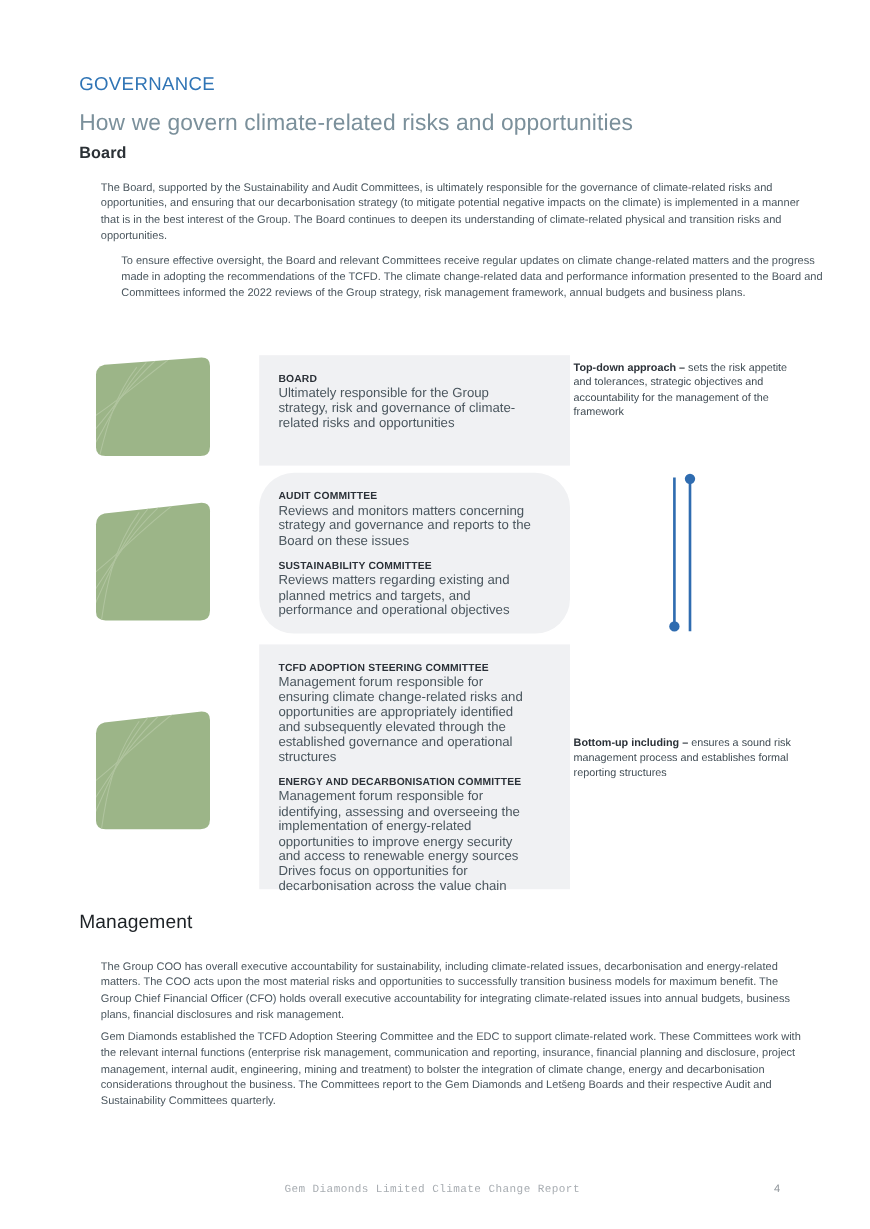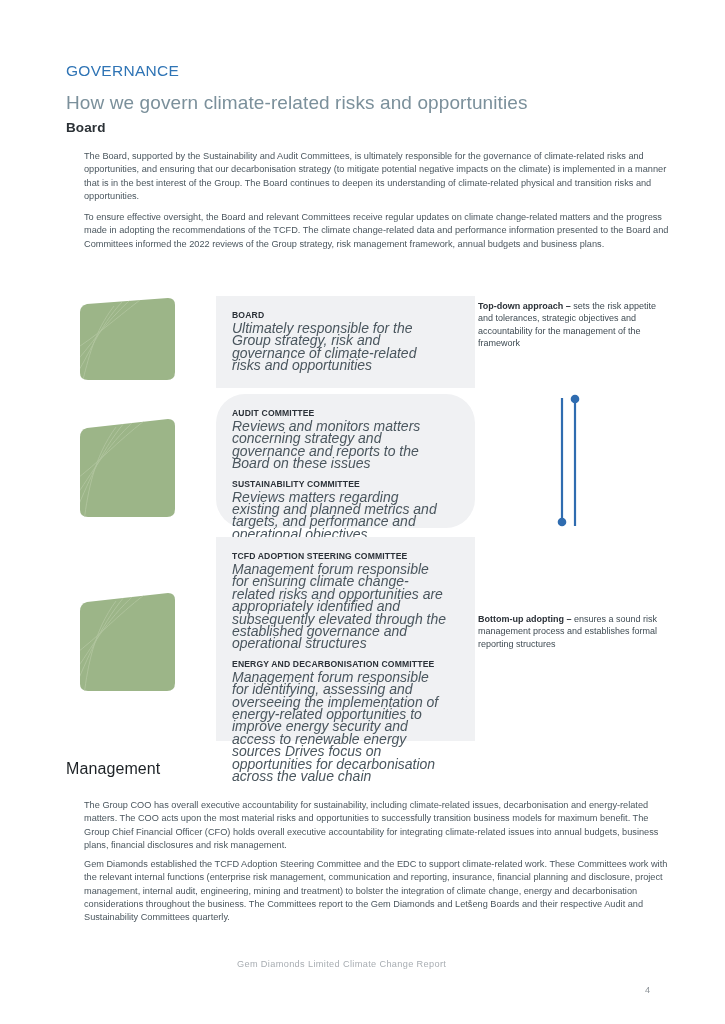--- a/index.html
+++ b/index.html
@@ -64,21 +64,21 @@
   .para {
     position: absolute;
     left: 84px;
     width: 592px;
     font-size: 9.2px;
     line-height: 13.2px;
     color: #4a565e;
     text-align: left;
   }
   #para-1 { top: 141px; }
-  #para-2 { top: 202px; }
+  #para-2 { top: 202px; margin-left: 17px; }
   #para-3 { top: 790px; }
   #para-4 { top: 849px; }
 
   
   .diagram {
     position: absolute;
     left: 0;
     top: 0;
     width: 725px;
     height: 1024px;
@@ -99,25 +99,24 @@
   #box-3 { top: 537px; height: 204px; }
 
   .box-title {
     font-size: 8.6px;
     font-weight: 700;
     color: #2b3138;
     letter-spacing: 0.15px;
     margin: 0 0 2px 0;
   }
   .box-text {
-    font-size: 14px;
+    font-size: 11px;
     line-height: 12.4px;
     color: #4a565e;
     margin: 0 12px 9px 0;
-    font-style: italic;
   }
   .box-text:last-child { margin-bottom: 0; }
 
   
   .green-shape {
     position: absolute;
     left: 80px;
     width: 95px;
   }
   #shape-1 { top: 298px; height: 82px; }
@@ -158,25 +157,26 @@
     position: absolute;
     left: 548px;
     top: 392px;
     width: 50px;
     height: 140px;
   }
 
   
   .footer-text {
     position: absolute;
-    top: 959px;
+    top: 985px;
     left: 237px;
     font-size: 9.2px;
     color: #a8adb2;
     letter-spacing: 0.35px;
+    font-family: Liberation Mono, monospace;
   }
   .footer-page {
     position: absolute;
     top: 985px;
     left: 645px;
     font-size: 9.2px;
     color: #8d9398;
   }
 </style>
 </head>
@@ -265,21 +265,21 @@
       <p class="box-title">ENERGY AND DECARBONISATION COMMITTEE</p>
       <p class="box-text">Management forum responsible for identifying, assessing and overseeing the implementation of energy-related opportunities to improve energy security and access to renewable energy sources Drives focus on opportunities for decarbonisation across the value chain</p>
     </div>
 
     <div class="approach" id="approach-top">
       <b>Top-down approach –</b>
       <span>sets the risk appetite and tolerances, strategic objectives and accountability for the management of the framework</span>
     </div>
 
     <div class="approach" id="approach-bottom">
-      <b>Bottom-up adopting –</b>
+      <b>Bottom-up including –</b>
       <span>ensures a sound risk management process and establishes formal reporting structures</span>
     </div>
 
     <div class="arrows">
       <svg width="50" height="140" viewBox="0 0 50 140" aria-hidden="true">
 
         <line x1="14" y1="6" x2="14" y2="129" stroke="#2f6cb0" stroke-width="2.2"></line>
         <circle cx="14" cy="130" r="4.3" fill="#2f6cb0"></circle>
 
         <line x1="27" y1="8" x2="27" y2="134" stroke="#2f6cb0" stroke-width="2.2"></line>

